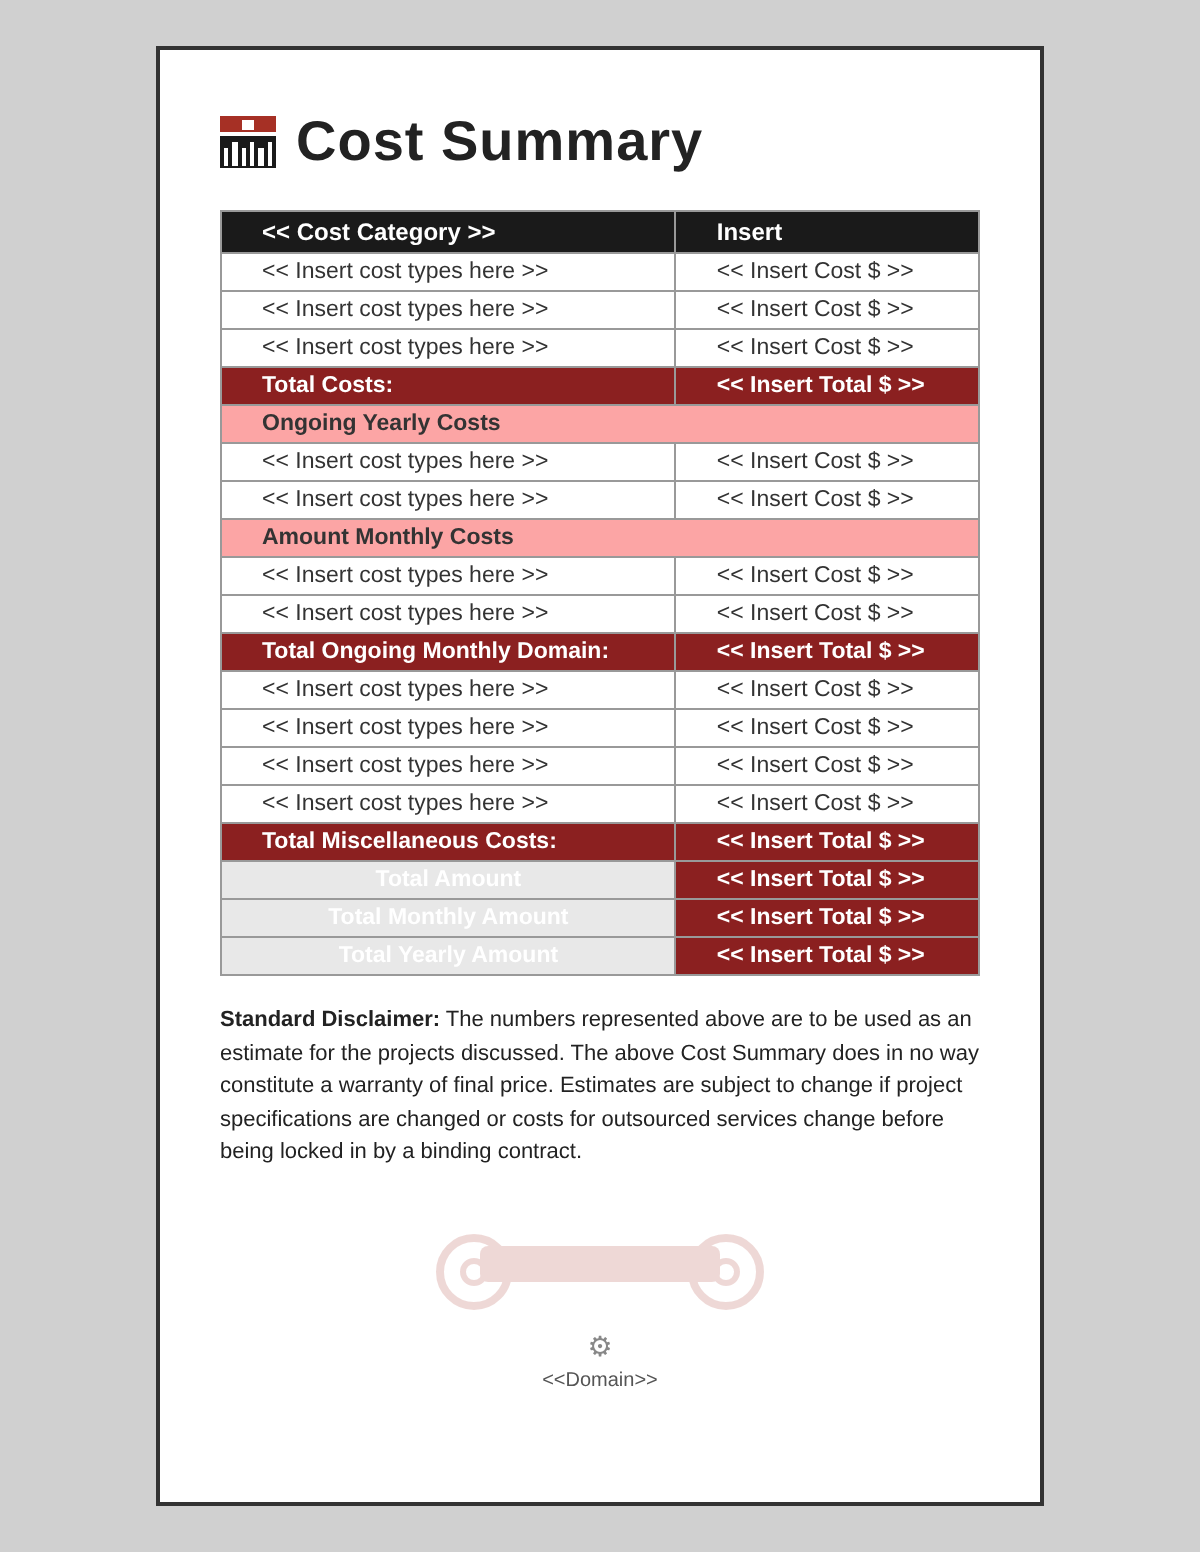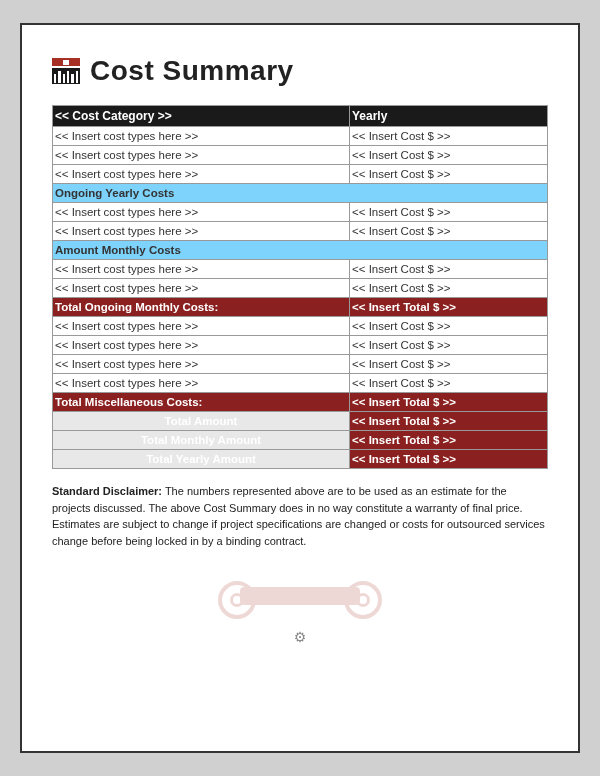--- a/index.html
+++ b/index.html
@@ -5,21 +5,21 @@
     * { box-sizing: border-box; margin: 0; padding: 0; }
     body {
       background: #d0d0d0;
       display: flex;
       justify-content: center;
       align-items: center;
       min-height: 100vh;
       font-family: Arial, sans-serif;
     }
     .page {
-      width: 560px;
+      width: 444px;
       min-height: 730px;
       background: #fff;
       border: 2px solid #333;
       padding: 30px 30px 20px 30px;
       position: relative;
     }
     .header {
       display: flex;
       align-items: center;
       margin-bottom: 18px;
@@ -57,21 +57,21 @@
       font-weight: bold;
       color: #222;
       letter-spacing: 0.5px;
     }
     .cost-table {
       width: 100%;
       border-collapse: collapse;
       font-size: 11.5px;
     }
     .cost-table td, .cost-table th {
-      padding: 3px 2px;
+      padding: 3px 20px;
       border: 1px solid #999;
     }
     .col-category { width: 60%; }
     .col-price { width: 40%; }
 
     
     .row-header td {
       background: #1a1a1a;
       color: #fff;
       font-weight: bold;
@@ -83,21 +83,21 @@
       color: #333;
     }
     
     .row-total td {
       background: #8b2020;
       color: #fff;
       font-weight: bold;
     }
     
     .row-section td {
-      background: #7dd3fc;
+      background: #fca5a5;
       color: #333;
       font-weight: bold;
     }
     
     .row-summary td {
       background: #8b2020;
       color: #fff;
       font-weight: bold;
     }
     .disclaimer {
@@ -178,36 +178,40 @@
         <div class="icon-bar" style="height:12px;"></div>
       </div>
     </div>
     <span class="header-title">Cost Summary</span>
   </div>
 
   <table class="cost-table">
     <thead>
       <tr class="row-header">
         <td class="col-category">&lt;&lt; Cost Category &gt;&gt;</td>
-        <td class="col-price">Yearly</td>
+        <td class="col-price">Insert</td>
       </tr>
     </thead>
     <tbody id="table-body">
     <tr class="row-white">
       <td>&lt;&lt; Insert cost types here &gt;&gt;</td>
       <td>&lt;&lt; Insert Cost $ &gt;&gt;</td>
     </tr>
         <tr class="row-white">
       <td>&lt;&lt; Insert cost types here &gt;&gt;</td>
       <td>&lt;&lt; Insert Cost $ &gt;&gt;</td>
     </tr>
         <tr class="row-white">
       <td>&lt;&lt; Insert cost types here &gt;&gt;</td>
       <td>&lt;&lt; Insert Cost $ &gt;&gt;</td>
     </tr>
+        <tr class="row-total">
+      <td>Total Costs:</td>
+      <td>&lt;&lt; Insert Total $ &gt;&gt;</td>
+    </tr>
         <tr class="row-section">
       <td colspan="2">Ongoing Yearly Costs</td>
     </tr>
         <tr class="row-white">
       <td>&lt;&lt; Insert cost types here &gt;&gt;</td>
       <td>&lt;&lt; Insert Cost $ &gt;&gt;</td>
     </tr>
         <tr class="row-white">
       <td>&lt;&lt; Insert cost types here &gt;&gt;</td>
       <td>&lt;&lt; Insert Cost $ &gt;&gt;</td>
@@ -217,21 +221,21 @@
     </tr>
         <tr class="row-white">
       <td>&lt;&lt; Insert cost types here &gt;&gt;</td>
       <td>&lt;&lt; Insert Cost $ &gt;&gt;</td>
     </tr>
         <tr class="row-white">
       <td>&lt;&lt; Insert cost types here &gt;&gt;</td>
       <td>&lt;&lt; Insert Cost $ &gt;&gt;</td>
     </tr>
         <tr class="row-total">
-      <td>Total Ongoing Monthly Costs:</td>
+      <td>Total Ongoing Monthly Domain:</td>
       <td>&lt;&lt; Insert Total $ &gt;&gt;</td>
     </tr>
         <tr class="row-white">
       <td>&lt;&lt; Insert cost types here &gt;&gt;</td>
       <td>&lt;&lt; Insert Cost $ &gt;&gt;</td>
     </tr>
         <tr class="row-white">
       <td>&lt;&lt; Insert cost types here &gt;&gt;</td>
       <td>&lt;&lt; Insert Cost $ &gt;&gt;</td>
     </tr>
@@ -274,13 +278,14 @@
             <div class="wheel-inner"></div>
           </div>
         <div class="wheel">
             <div class="wheel-inner"></div>
           </div>
       </div>
     </div>
   </div>
 
   <div class="footer-icon">⚙</div>
+  <div class="footer-domain">&lt;&lt;Domain&gt;&gt;</div>
 </div>
 
 </body></html>

